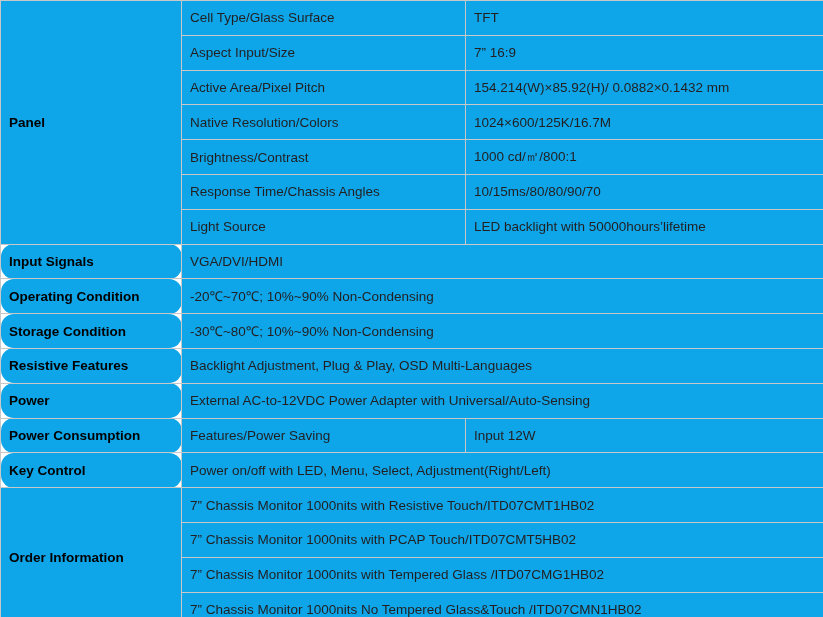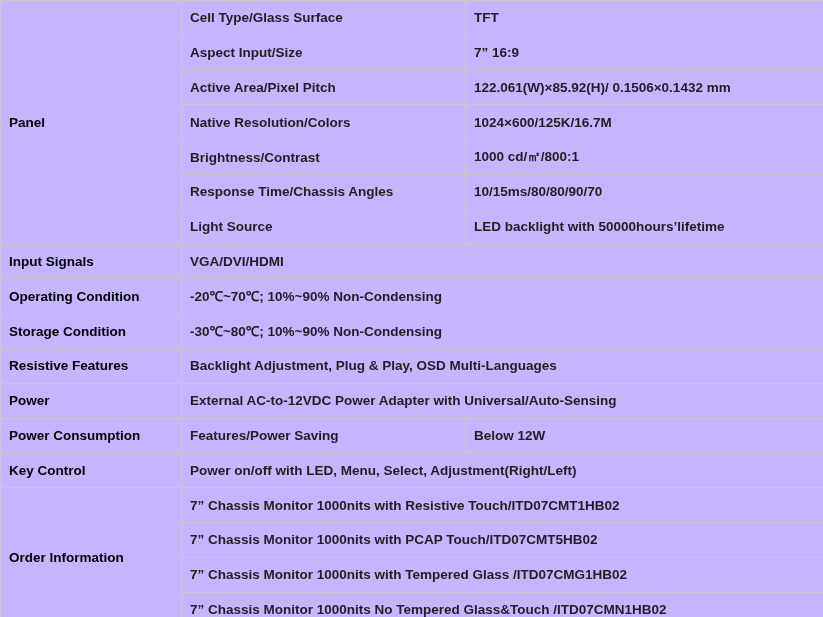--- a/index.html
+++ b/index.html
@@ -18,30 +18,30 @@
     width: 823px;
     border-collapse: collapse;
     table-layout: fixed;
     font-size: 13.5px;
   }
   table.spec td {
     border: 1px solid #c8c8c8;
     padding: 0 0 0 8px;
     height: 33.8px;
     vertical-align: middle;
-    background: #c4b5fd;
+    background: #0ea5e9;
     white-space: nowrap;
     overflow: hidden;
-    font-weight: bold;
   }
   td.label {
     background: #e9e9e9;
     font-weight: bold;
     color: #000000;
     padding-left: 7px;
+    border-radius: 13px;
   }
   td.label-top {
     background: #e9e9e9;
     font-weight: bold;
     color: #000000;
     padding-left: 7px;
     vertical-align: top;
     padding-top: 7px;
   }
   col.c-label { width: 181px; }
@@ -63,21 +63,21 @@
       <td class="label-top" rowspan="7">Panel</td>
       <td>Cell Type/Glass Surface</td>
       <td>TFT</td>
     </tr>
     <tr>
       <td>Aspect Input/Size</td>
       <td>7” 16:9</td>
     </tr>
     <tr>
       <td>Active Area/Pixel Pitch</td>
-      <td>122.061(W)×85.92(H)/ 0.1506×0.1432 mm</td>
+      <td>154.214(W)×85.92(H)/ 0.0882×0.1432 mm</td>
     </tr>
     <tr>
       <td>Native Resolution/Colors</td>
       <td>1024×600/125K/16.7M</td>
     </tr>
     <tr>
       <td>Brightness/Contrast</td>
       <td>1000 cd/㎡/800:1</td>
     </tr>
     <tr>
@@ -110,21 +110,21 @@
     </tr>
 
     <tr>
       <td class="label">Power</td>
       <td colspan="2">External AC-to-12VDC Power Adapter with Universal/Auto-Sensing</td>
     </tr>
 
     <tr>
       <td class="label">Power Consumption</td>
       <td>Features/Power Saving</td>
-      <td>Below 12W</td>
+      <td>Input 12W</td>
     </tr>
 
     <tr>
       <td class="label">Key Control</td>
       <td colspan="2">Power on/off with LED, Menu, Select, Adjustment(Right/Left)</td>
     </tr>
 
     <tr>
       <td class="label-top" rowspan="4">Order Information</td>
       <td colspan="2">7” Chassis Monitor 1000nits with Resistive Touch/ITD07CMT1HB02</td>

